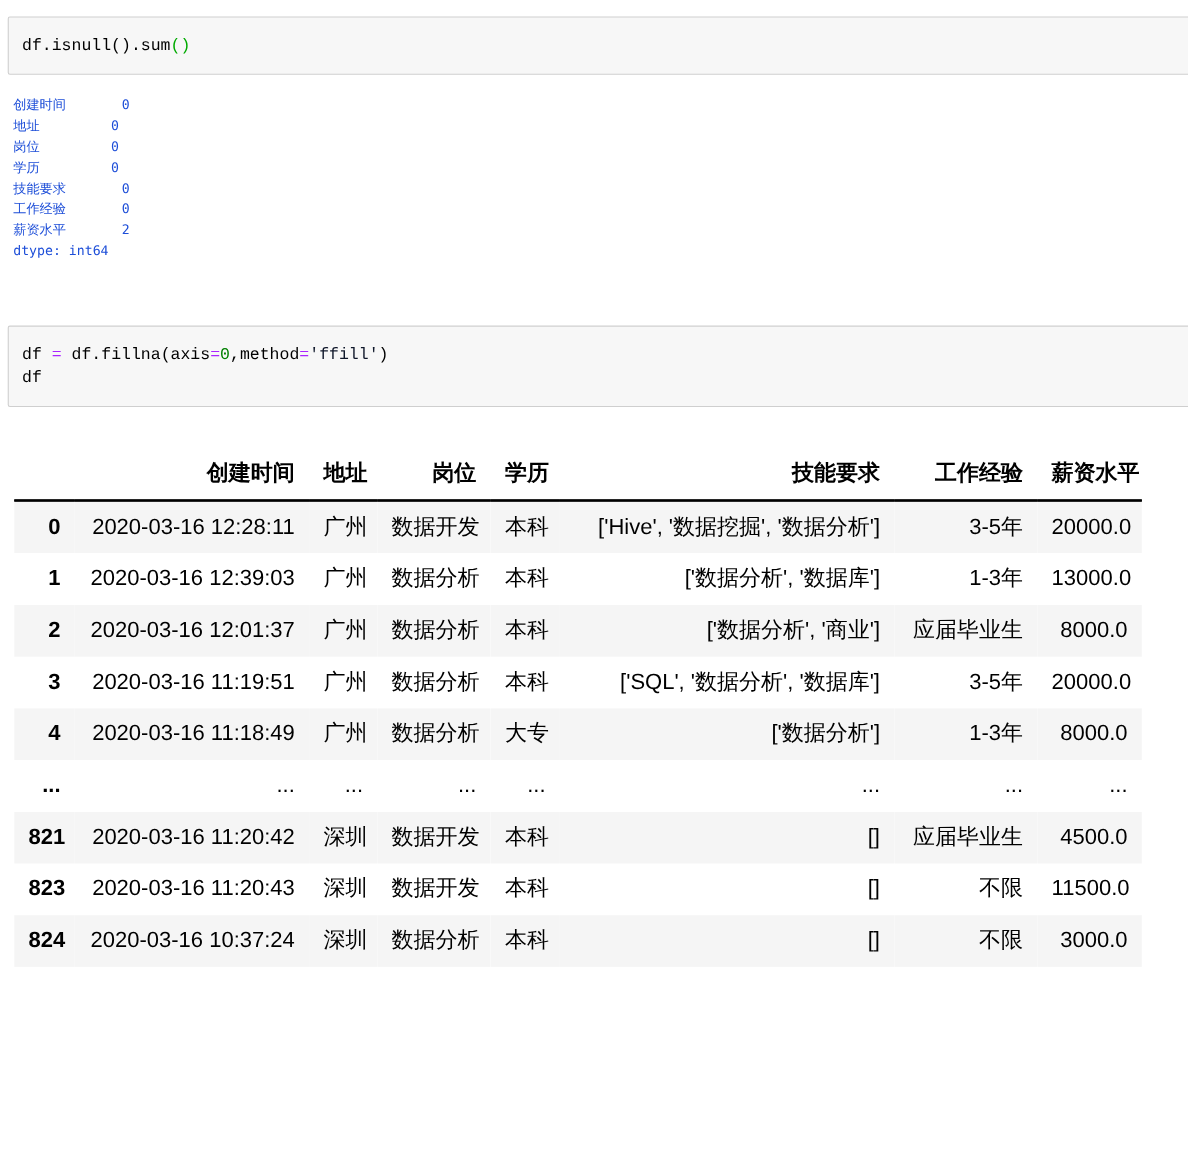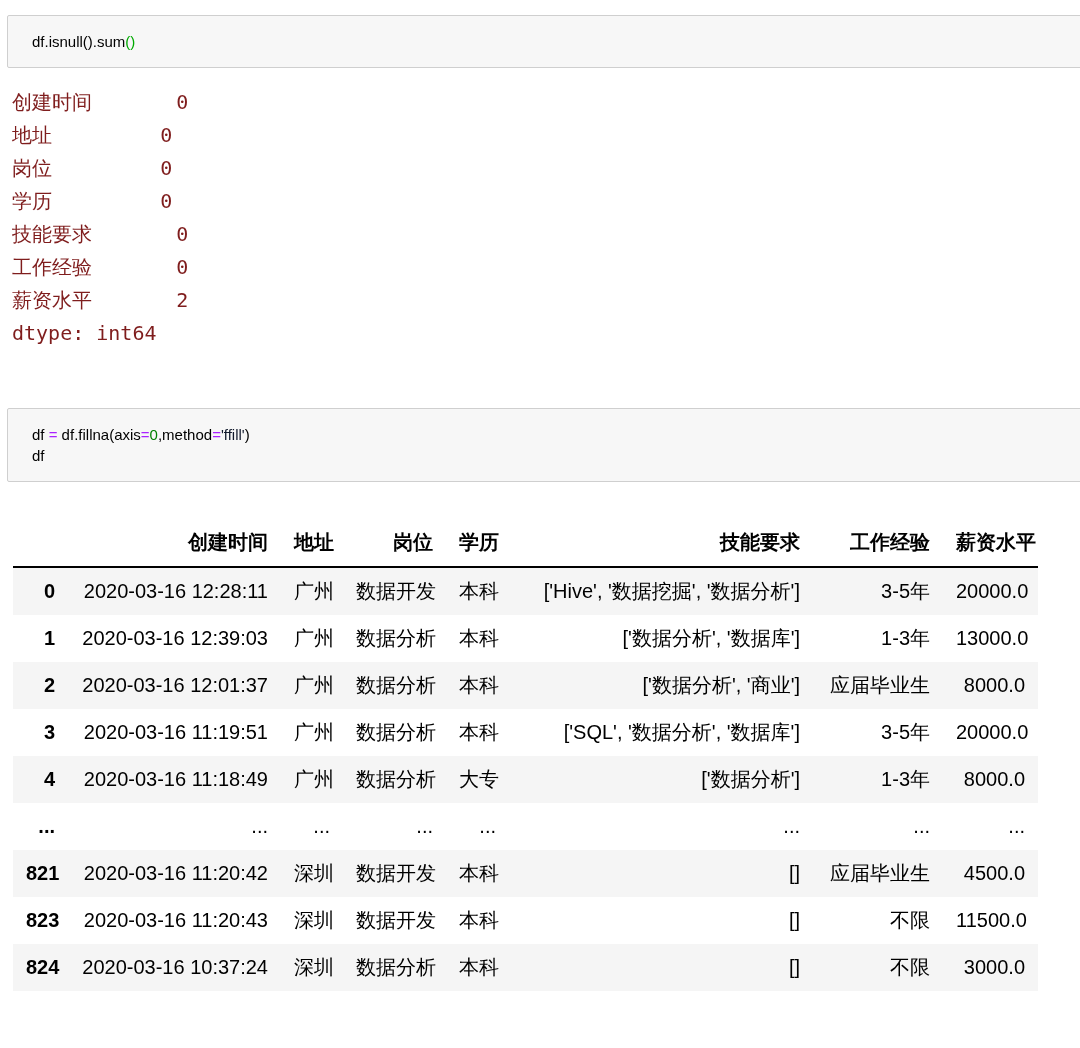--- a/index.html
+++ b/index.html
@@ -15,38 +15,37 @@
     width: 1085px;
     background: #f7f7f7;
     border: 1px solid #cfcfcf;
     border-radius: 2px;
     padding: 15px 12px;
     font-family: "DejaVu Sans Mono", "Liberation Mono", monospace;
     font-size: 15px;
     color: #000;
   }
   .input-box pre {
-    font-family: Liberation Sans, sans-serif;
+    font-family: Liberation Mono, monospace;
     line-height: 21px;
     white-space: pre;
-    margin-left: 12px;
   }
   .cell1 { margin-top: 15px; }
   .cell2 { margin-top: 58px; }
   .tok-op  { color: #AA22FF; }
   .tok-num { color: #008000; }
   .tok-str { color: #0f172a; }
   .tok-mbracket { color: #00AA00; }
   
   .series-output {
     margin: 18px 0 0 12px;
     font-family: "DejaVu Sans Mono", "Liberation Mono", monospace;
-    font-size: 20px;
-    line-height: 33px;
-    color: #7f1d1d;
+    font-size: 12px;
+    line-height: 19px;
+    color: #1d4ed8;
     white-space: pre;
   }
   
   .df-wrap { margin: 37px 0 0 13px; }
   table.dataframe {
     border-collapse: collapse;
     table-layout: fixed;
     width: 1025px;
     font-size: 20px;
     color: #000;

